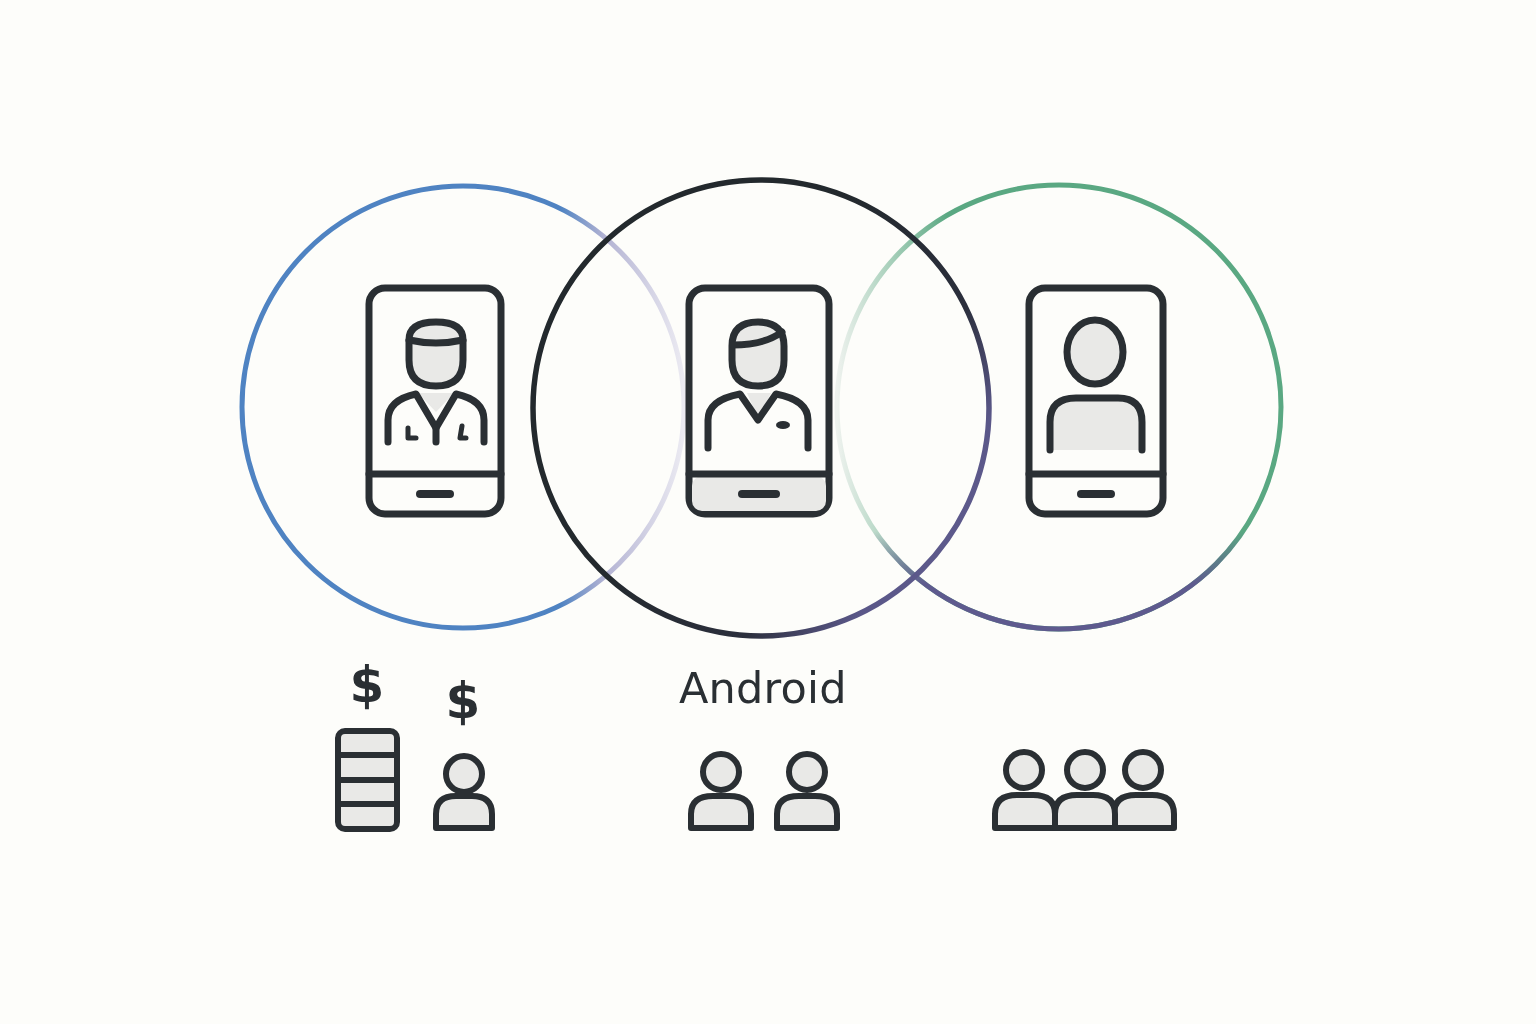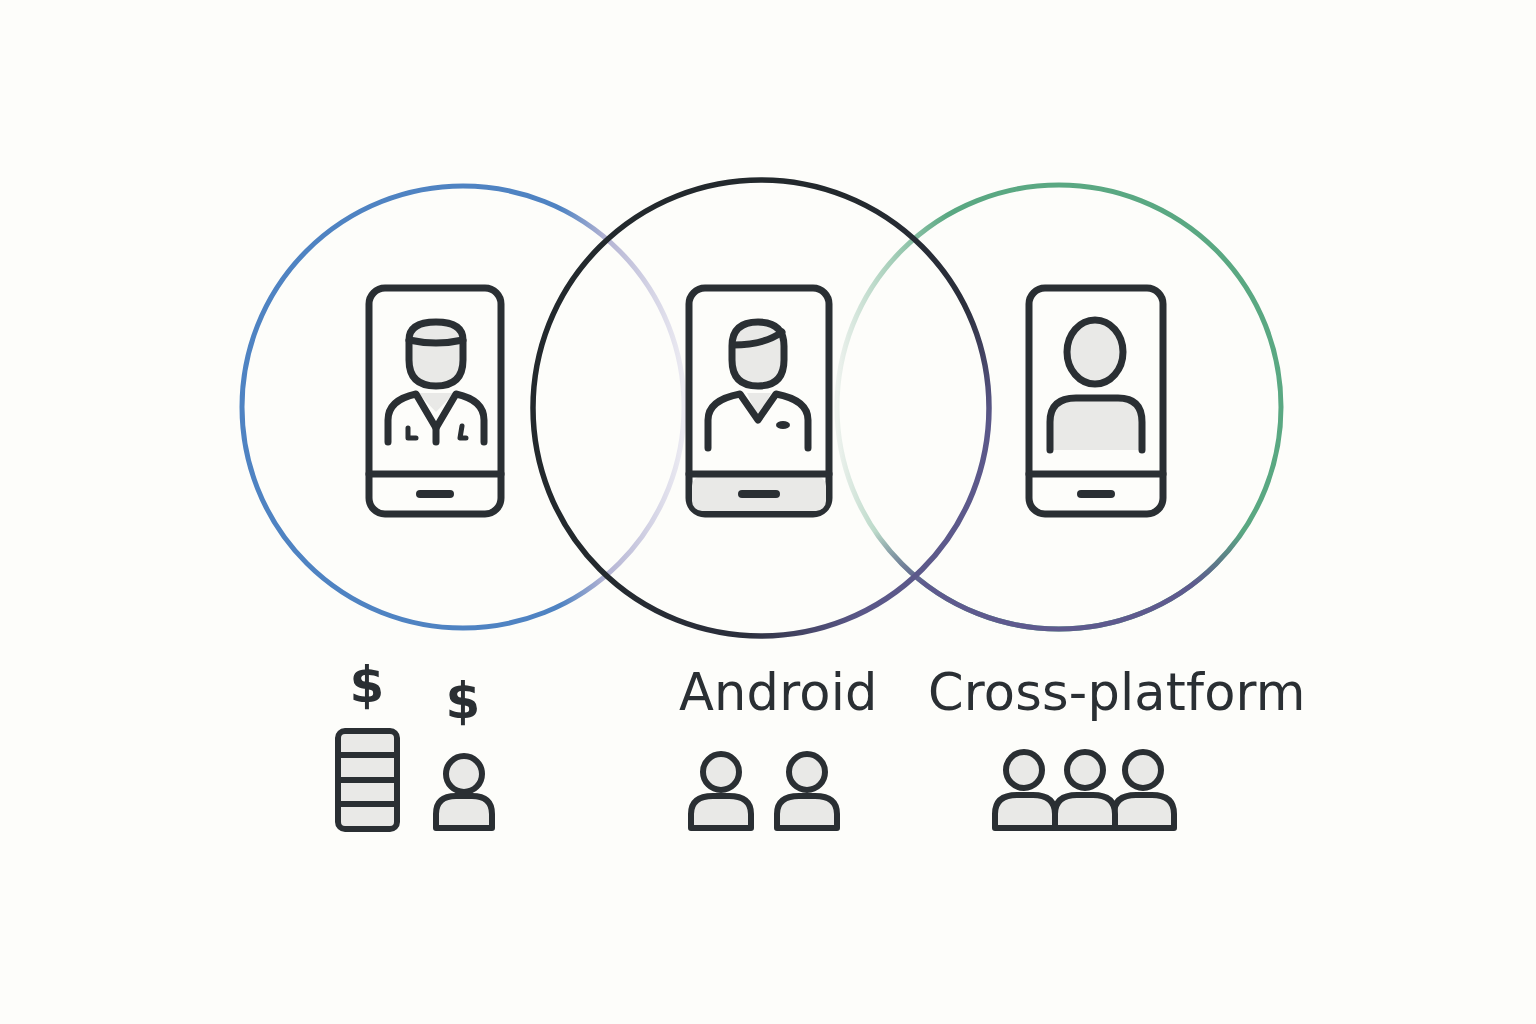--- a/index.html
+++ b/index.html
@@ -6,21 +6,21 @@
   body {
     width: 1536px; height: 1024px;
     background: #fdfdfa;
     position: relative;
     overflow: hidden;
     font-family: "DejaVu Sans", "Liberation Sans", sans-serif;
   }
   #stage { position: absolute; left: 0; top: 0; width: 1536px; height: 1024px; }
   .label {
     position: absolute;
-    font-size: 51px;
+    font-size: 43px;
     color: #2a2f33;
     letter-spacing: 0.2px;
     white-space: nowrap;
     line-height: 1;
   }
   #label-android { left: 679px; top: 667px; }
   #label-cross { left: 928px; top: 667px; }
 </style>
 </head>
 <body>
@@ -134,14 +134,13 @@
       <circle cx="1024" cy="770" r="18"></circle>
       <circle cx="1085" cy="770" r="18"></circle>
       <circle cx="1143" cy="770" r="18"></circle>
       <path d="M995 828 L995 814 Q995 795 1017 795 L1033 795 Q1055 795 1055 814 L1055 828 Z"></path>
       <path d="M1114 828 L1114 814 Q1114 795 1136 795 L1152 795 Q1174 795 1174 814 L1174 828 Z"></path>
       <path d="M1055 828 L1055 814 Q1055 795 1077 795 L1093 795 Q1115 795 1115 814 L1115 828 Z"></path>
     </g>
   </svg>
 
   <div class="label" id="label-android">Android</div>
-  <div class="label" id="label-cross">Cross-platform</div>
 </div>
 
 </body></html>

